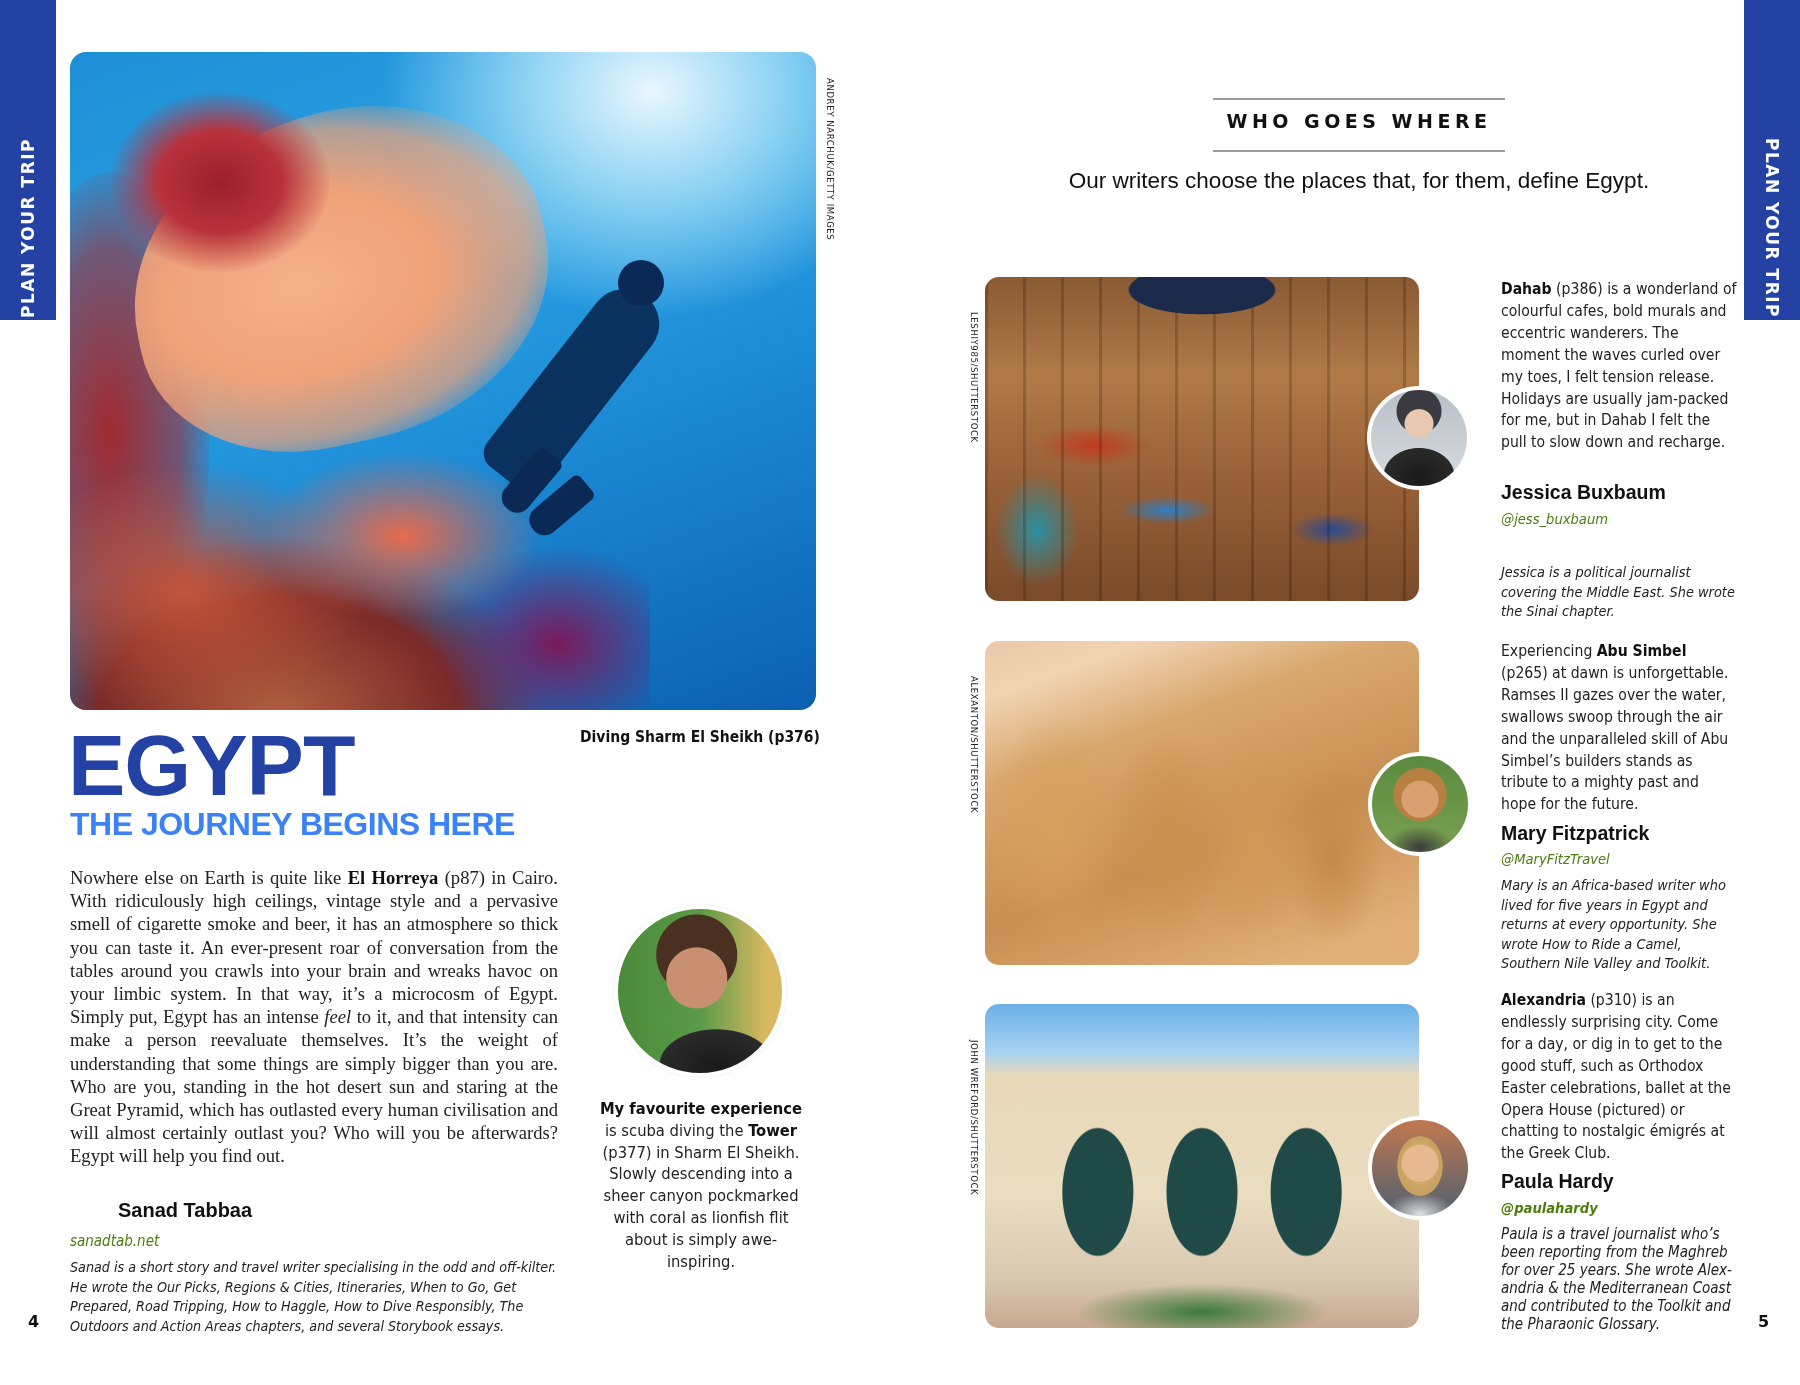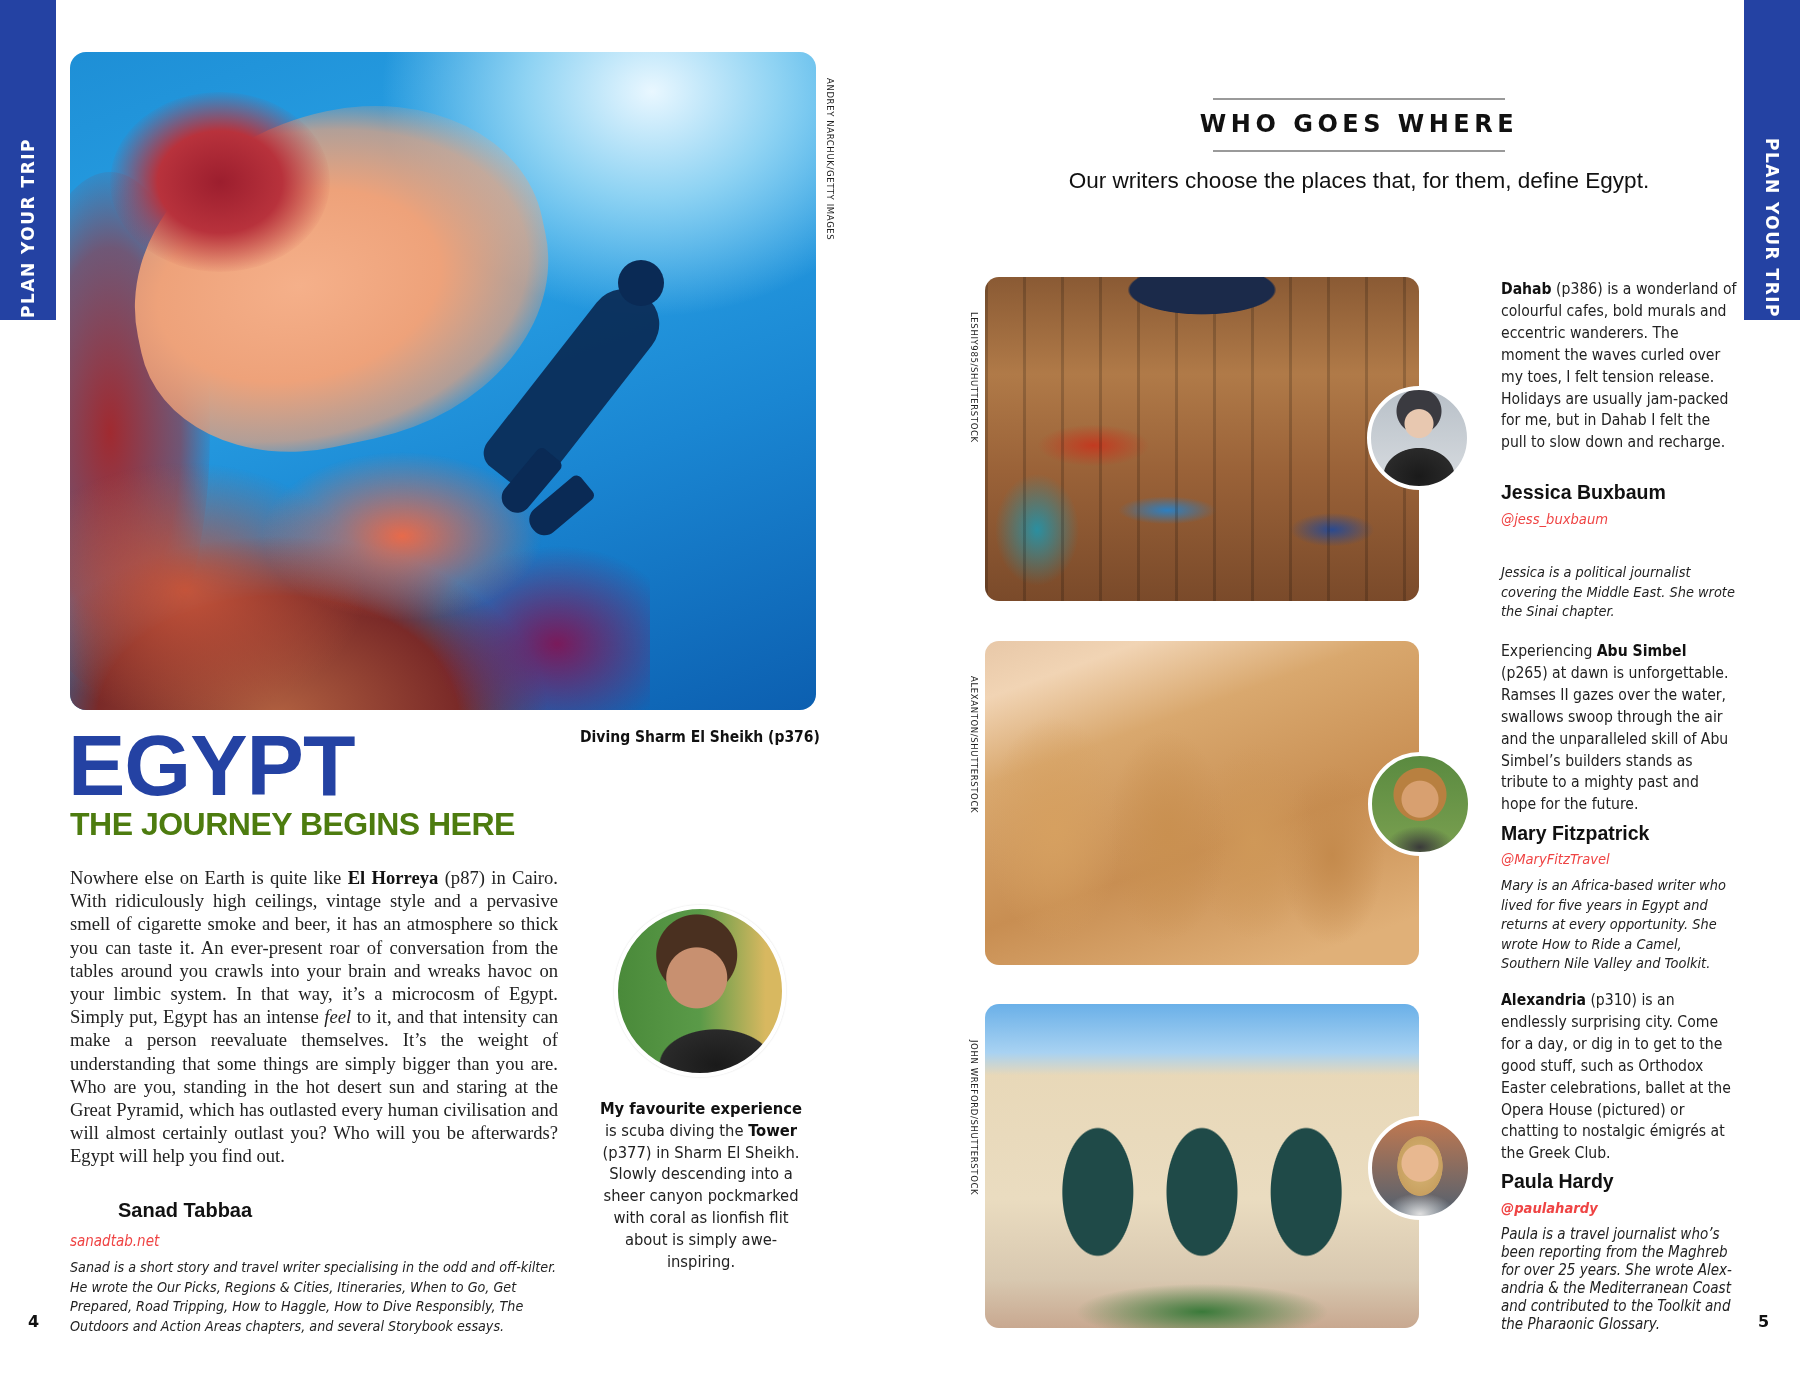--- a/index.html
+++ b/index.html
@@ -61,50 +61,50 @@
   .hero .fin1 { position: absolute; left: 445px; top: 395px; width: 30px; height: 70px; background: #0a2a55; transform: rotate(40deg); border-radius: 6px 6px 14px 14px; }
   .hero .fin2 { position: absolute; left: 475px; top: 420px; width: 30px; height: 70px; background: #0a2a55; transform: rotate(50deg); border-radius: 6px 6px 14px 14px; }
 
   .caption { position: absolute; left: 580px; top: 728px; font-size: 15.5px; font-weight: bold; font-family: "DejaVu Sans Condensed", "DejaVu Sans", sans-serif; color: #111; }
 
   .egypt-title {
     position: absolute; left: 68px; top: 722px; font-size: 86px; font-weight: bold; color: #2442a3;
     font-family: "Liberation Sans", sans-serif; letter-spacing: -1px; line-height: 1;
   }
   .egypt-sub {
-    position: absolute; left: 70px; top: 808px; font-size: 32px; font-weight: bold; color: #4d7c0f;
+    position: absolute; left: 70px; top: 808px; font-size: 32px; font-weight: bold; color: #3b82f6;
     font-family: "Liberation Sans", sans-serif; letter-spacing: -0.5px; line-height: 1;
   }
 
   .intro-body {
     position: absolute; left: 70px; top: 866px; width: 488px;
     font-family: Liberation Serif, serif; font-size: 18.6px; line-height: 23.2px; color: #222;
     text-align: justify; hyphens: manual;
   }
   .intro-body b { color: #111; }
 
   .author-name { position: absolute; font-weight: bold; font-family: "Liberation Sans", sans-serif; color: #111; }
-  .author-link { position: absolute; font-style: italic; color: #ef4444; font-family: "DejaVu Sans Condensed", "DejaVu Sans", sans-serif; }
+  .author-link { position: absolute; font-style: italic; color: #4d7c0f; font-family: "DejaVu Sans Condensed", "DejaVu Sans", sans-serif; }
   .author-bio { position: absolute; font-style: italic; color: #222; font-family: "DejaVu Sans Condensed", "DejaVu Sans", sans-serif; }
 
   .portrait {
     position: absolute; border-radius: 50%; overflow: hidden; border: 4px solid #fff; box-shadow: 0 0 2px rgba(0,0,0,0.15);
   }
 
   .fav {
     position: absolute; left: 598px; top: 1098px; width: 206px; text-align: center;
     font-family: "DejaVu Sans Condensed", "DejaVu Sans", sans-serif; font-size: 16.4px; line-height: 21.8px; color: #222;
   }
   .fav b { color: #111; }
 
   .page-num { position: absolute; font-weight: bold; font-size: 16px; font-family: "DejaVu Sans", sans-serif; top: 1312px; }
 
   .wgw-rule { position: absolute; left: 1213px; width: 292px; height: 2px; background: #9a9a9a; }
   .wgw-title {
-    position: absolute; left: 1100px; width: 518px; top: 110px; text-align: center; font-size: 24px; font-weight: bold;
+    position: absolute; left: 1100px; width: 518px; top: 110px; text-align: center; font-size: 19px; font-weight: bold;
     letter-spacing: 4.5px; font-family: "DejaVu Sans", sans-serif; color: #111;
   }
   .wgw-sub {
     position: absolute; left: 1000px; width: 718px; top: 168px; text-align: center; font-size: 22.5px; color: #111;
     font-family: "Liberation Sans", sans-serif;
   }
 
   .place-photo { position: absolute; left: 985px; width: 434px; height: 324px; border-radius: 14px; overflow: hidden; }
   .photo-dahab {
     background:

